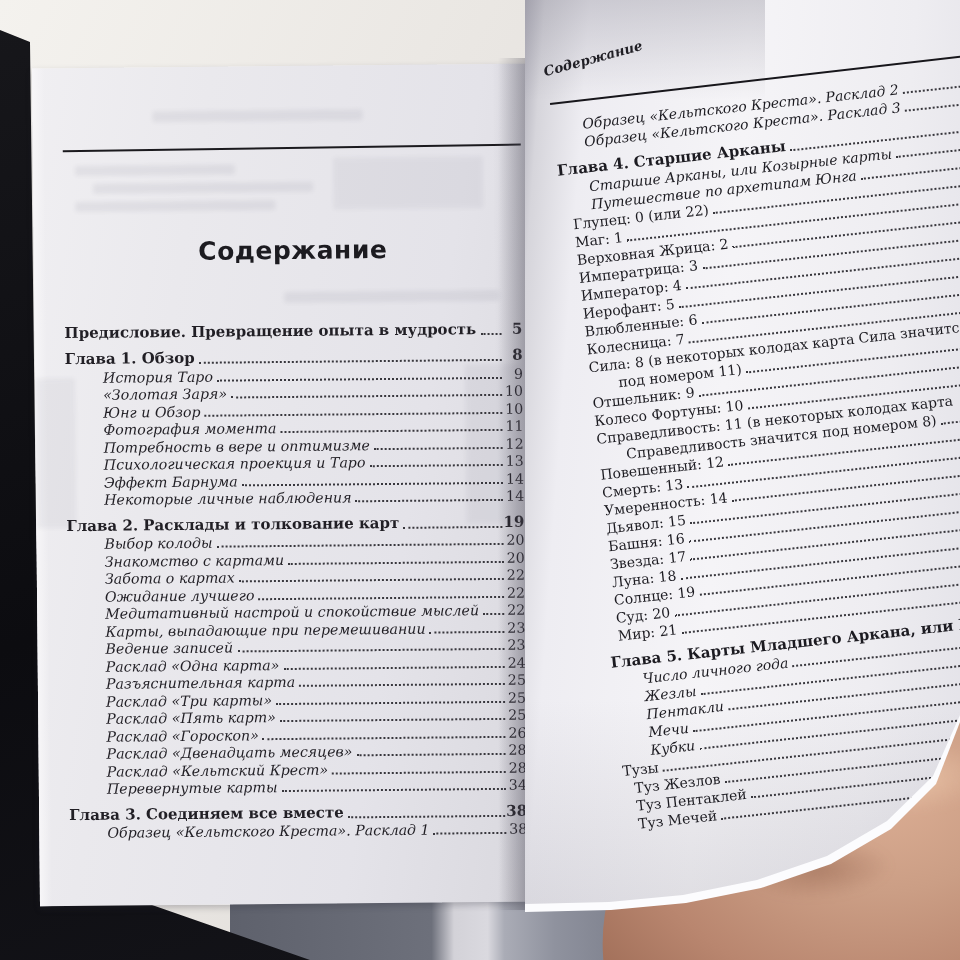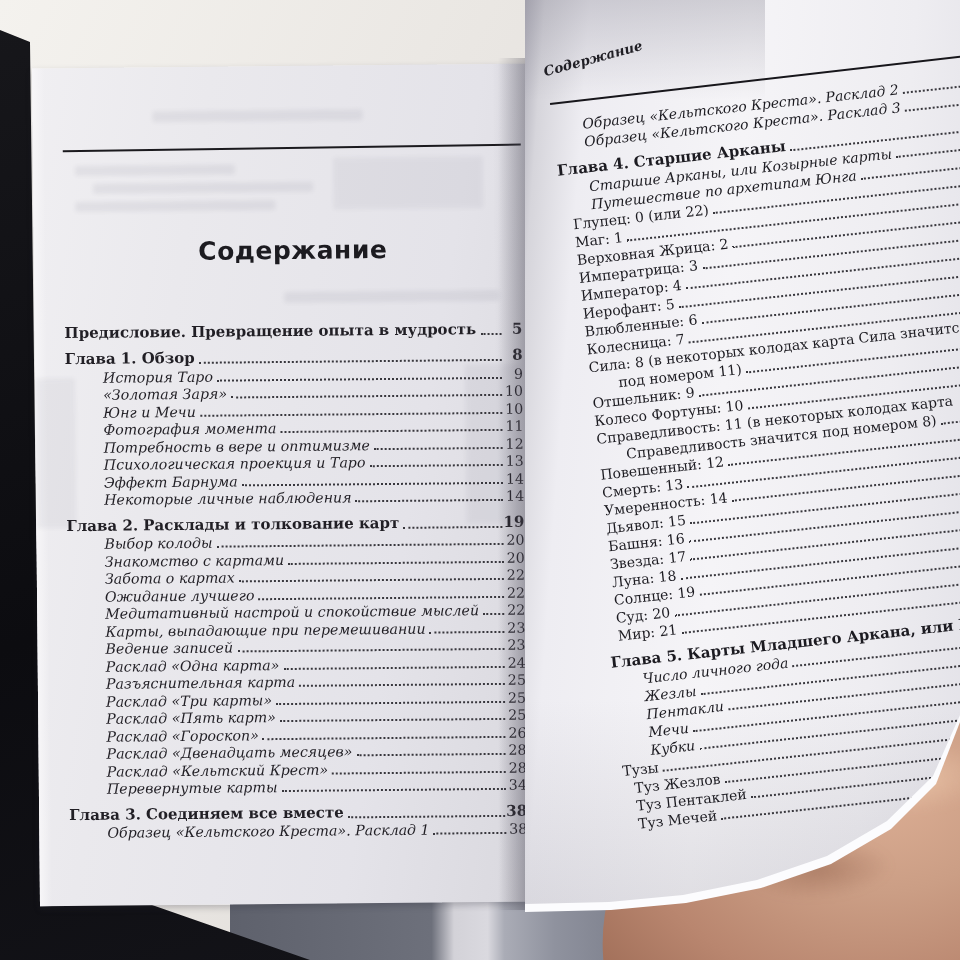--- a/index.html
+++ b/index.html
@@ -134,21 +134,21 @@
         <span class="lab">История Таро</span>
         <span class="dots"></span>
         <span class="num">9</span>
       </div>
       <div class="row s-i ind-1">
         <span class="lab">«Золотая Заря»</span>
         <span class="dots"></span>
         <span class="num">10</span>
       </div>
       <div class="row s-i ind-1">
-        <span class="lab">Юнг и Мечи</span>
+        <span class="lab">Юнг и Обзор</span>
         <span class="dots"></span>
         <span class="num">10</span>
       </div>
       <div class="row s-i ind-1">
         <span class="lab">Фотография момента</span>
         <span class="dots"></span>
         <span class="num">11</span>
       </div>
       <div class="row s-i ind-1">
         <span class="lab">Потребность в вере и оптимизме</span>

